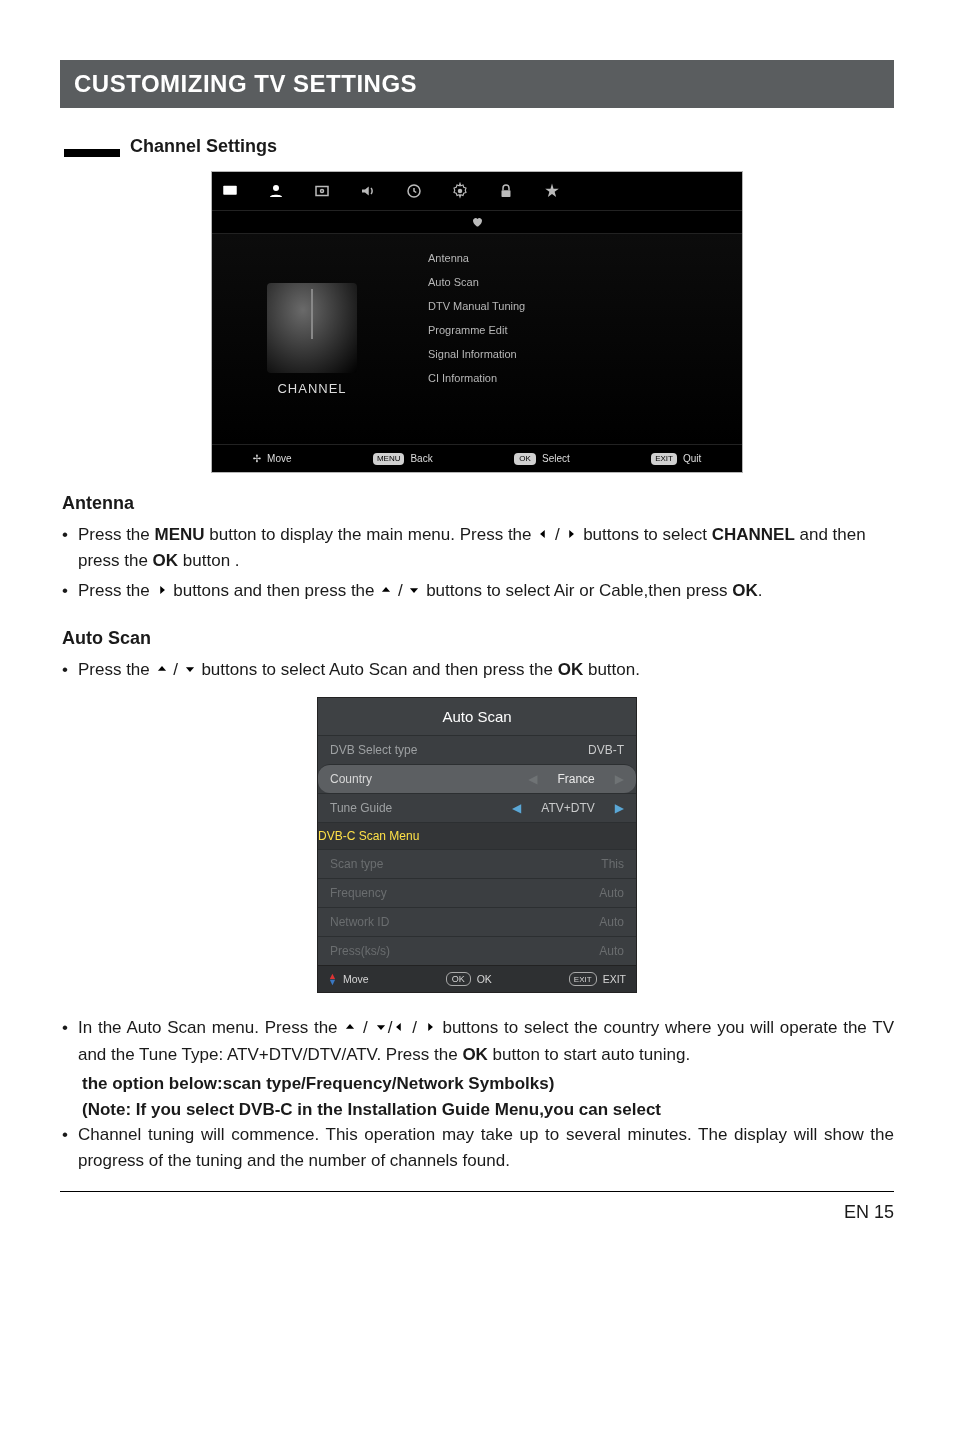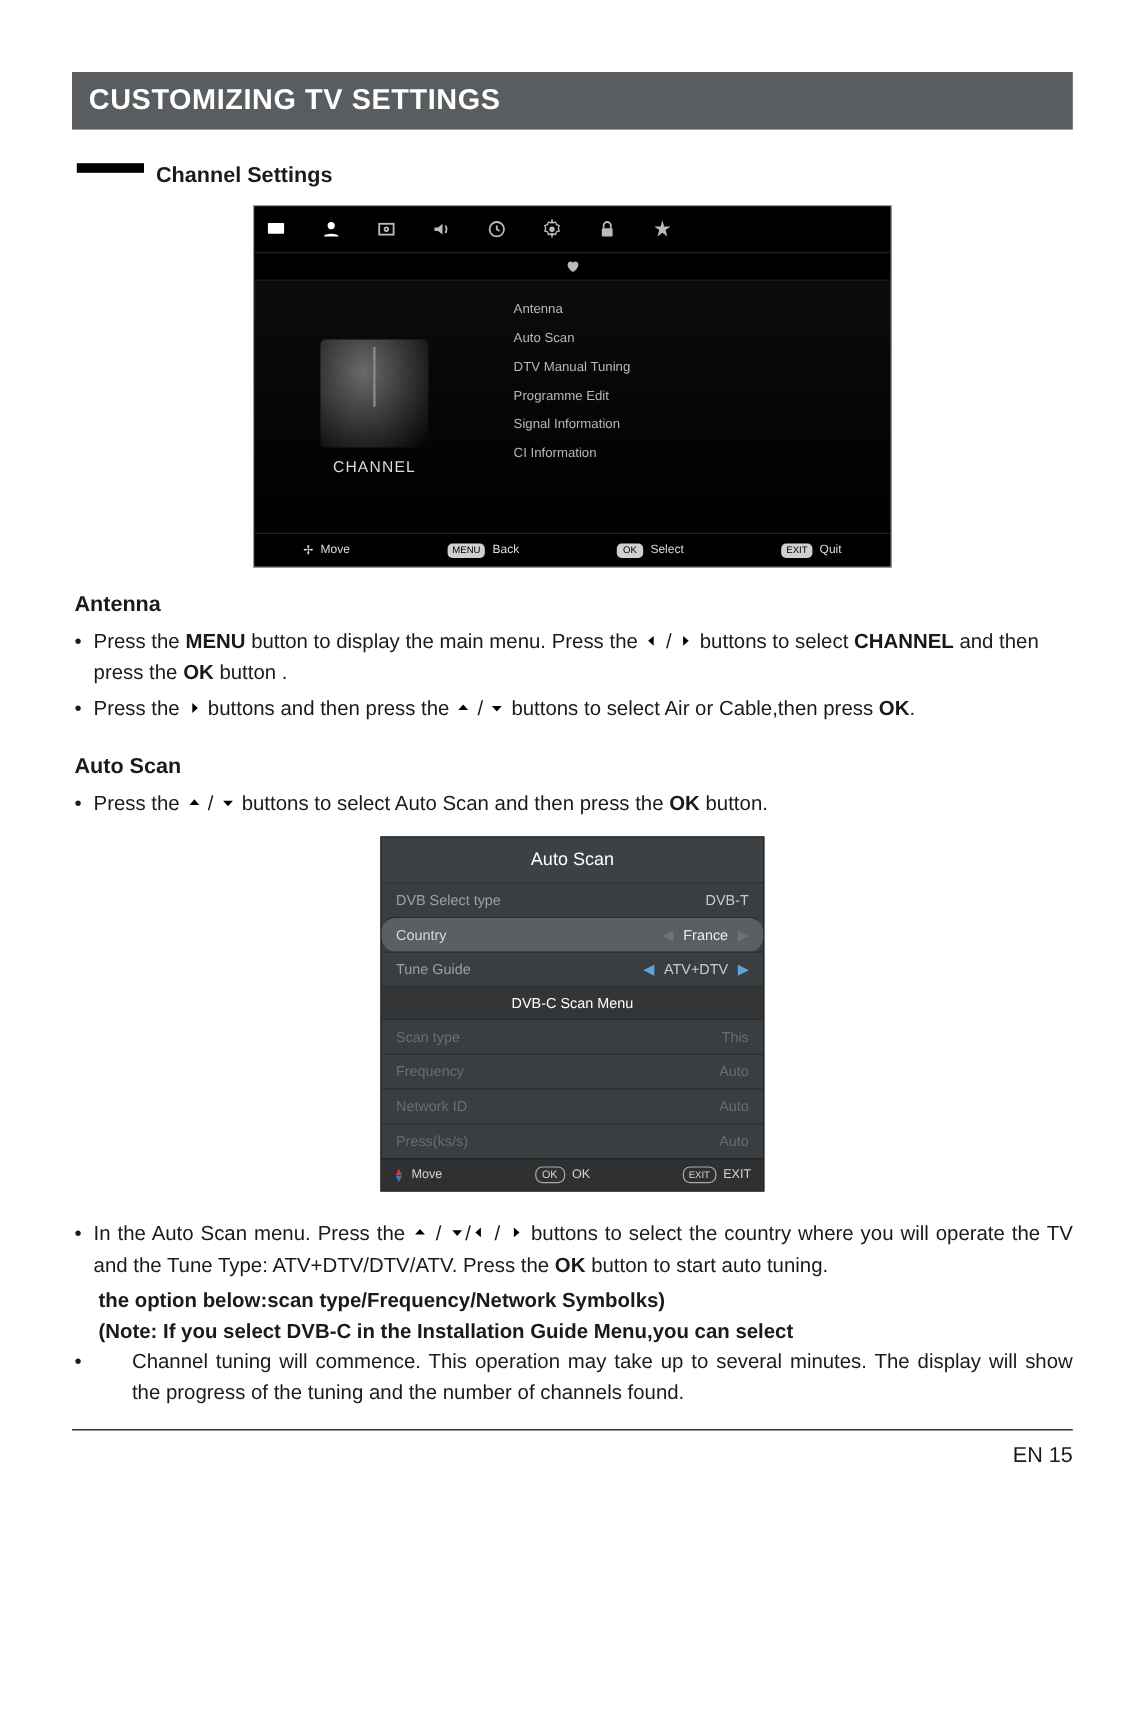--- a/index.html
+++ b/index.html
@@ -17,21 +17,21 @@
     background: #5a5d5f;
     color: #fff;
     font-size: 24px;
     font-weight: bold;
     padding: 10px 14px;
     letter-spacing: 0.5px;
     margin-bottom: 28px;
   }
   .section-heading {
     display: flex;
-    align-items: flex-start;
+    align-items: flex-end;
     margin-bottom: 14px;
     padding-left: 4px;
   }
   .section-heading .bar {
     width: 56px;
     height: 8px;
     background: #000;
     margin-right: 10px;
   }
   .section-heading .title {
@@ -184,26 +184,26 @@
     display:flex;
     align-items:center;
     justify-content:space-between;
     padding: 7px 12px;
     border-top:1px solid #2c2f31;
     font-size: 12px;
   }
   .osd2-row.highlight { background:#5c5f62; color:#eaeaea;border-radius:12px; }
   .osd2-row .label { color:#9da0a2; }
   .osd2-row.highlight .label { color:#d8d8d8; }
-  .osd2-row .val-wrap { display:flex; align-items:center; gap:8px; }
+  .osd2-row .val-wrap { display:flex; align-items:center; gap:20px; }
   .osd2-row .chev { color:#6f7375; }
   .osd2-section {
-    text-align:center;
+    text-align:left;
     background:#333537;
-    color:#ffffff;
+    color:#fde047;
     padding:6px 0;
     font-size:12px;
     border-top:1px solid #2c2f31;
   }
   .osd2-row.dim .label, .osd2-row.dim .val { color:#6a6d6f; }
   .osd2-footer {
     display:flex;
     align-items:center;
     justify-content:space-between;
     padding:6px 10px;
@@ -444,19 +444,19 @@
             </svg></span> / <span class="arrow-icon"><svg viewBox="0 0 24 24">
               <path d="M9 5l8 7-8 7z"></path>
             </svg></span><span> buttons to select the country where you will operate the TV and the Tune Type: ATV+DTV/DTV/ATV. Press the </span><b>OK</b><span> button to start auto tuning.</span>
     </span>
       </li>
   </ul>
   <div class="note"> the option  below:scan type/Frequency/Network Symbolks)</div>
   <div class="note">(Note: If you select DVB-C in the Installation Guide Menu,you can select</div>
   <ul class="bullets">
     <li>
-        <span class="text" style="text-align:justify;margin-left:32px;">Channel tuning will commence. This operation may take up to several minutes. The display will show the progress of the tuning and the number of channels found.</span>
+        <span class="text" style="text-align:justify;">Channel tuning will commence. This operation may take up to several minutes. The display will show the progress of the tuning and the number of channels found.</span>
       </li>
   </ul>
 
   <div class="footer-line">EN 15</div>
 
 </div>
 
 </body></html>

